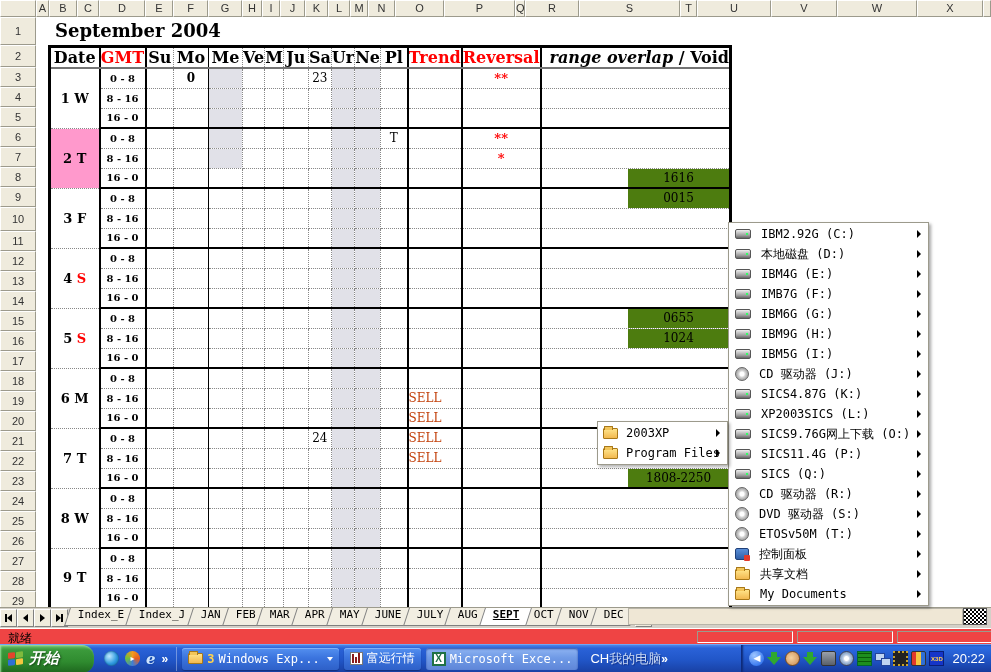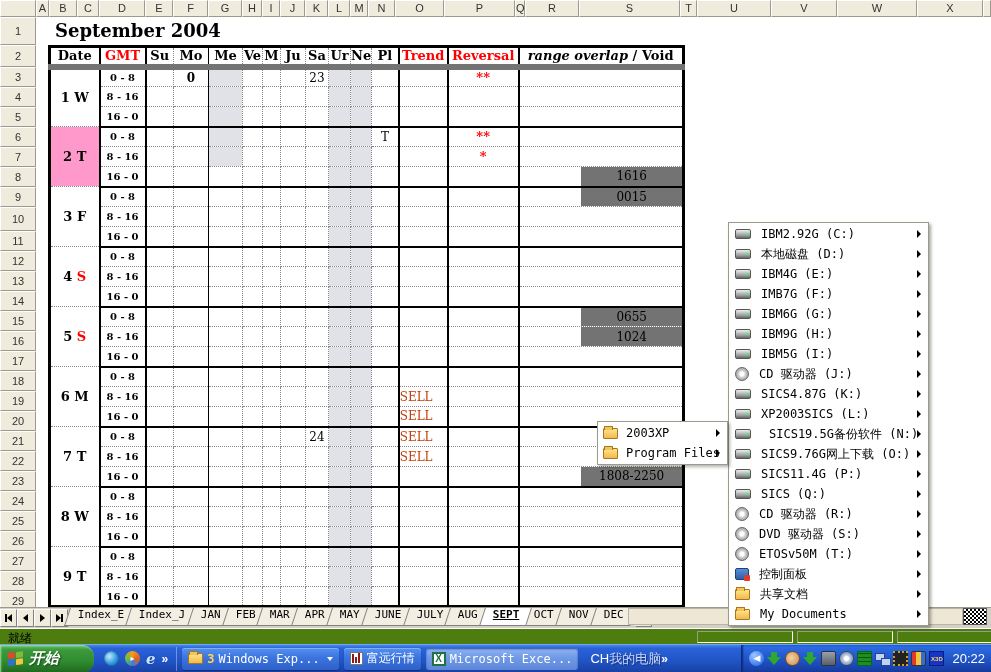--- a/index.html
+++ b/index.html
@@ -19,37 +19,37 @@
     border-top:1px solid #fff; border-left:1px solid #fff;
     font:11px "Liberation Sans", sans-serif; color:#333; text-align:center;
     display:flex; align-items:center; justify-content:center; }
 
   
   #sheet-title { position:absolute; left:55px; top:20px; font:bold 18px "DejaVu Serif", serif; color:#000; }
 
   #caltable { position:absolute; left:48px; top:45px; border-collapse:collapse; table-layout:fixed;
     border:3px solid #000; background:#fff; font-family:"DejaVu Serif", serif; }
   #caltable td { padding:0; height:20px; overflow:hidden; white-space:nowrap; }
-  tr.hdr td { height:21px; border-bottom:6px solid #737373; font-weight:bold; font-size:13px; text-align:center; }
+  tr.hdr td { height:21px; border-bottom:2px solid #737373; font-weight:bold; font-size:16px; text-align:center; }
   tr.slot-mid td { border-bottom:1px dotted #888; }
   tr.slot-end td { border-bottom:2px solid #000; }
   td.c-date { border-right:2px solid #000; text-align:center; font-weight:bold; font-size:13px; }
   td.c-gmt  { border-right:2px solid #000; text-align:center; font-weight:bold; font-size:10px; }
   td.c-su,td.c-me,td.c-ve,td.c-m,td.c-ju,td.c-sa,td.c-ur,td.c-ne { border-right:1px dotted #888; }
   td.c-mo { border-right:1px solid #000; }
   td.c-pl { border-right:2px solid #000; }
   td.c-trend { border-right:2px solid #000; }
   td.c-rev { border-right:2px solid #000; }
   td.planet { text-align:center; font-size:12px; }
   td.gray { background:#E1E1E8; }
   td.pink { background:#FF99CC; }
   td.trendcell { color:#c2410c; font-size:12px; padding-left:4px; }
   td.revcell { color:#f00; font-weight:bold; font-size:13px; text-align:center; }
   td.rangecell { position:relative; }
-  .cyanbox { position:absolute; right:0; top:0; bottom:0; width:101px; background:#737373;
+  .cyanbox { position:absolute; right:0; top:0; bottom:0; width:101px; background:#4d7c0f;
     display:flex; align-items:center; justify-content:center; font-size:12px; color:#000; }
   .dow-red { color:#f00; }
   .hdr-red { color:#f00; }
   .rangehdr { text-align:left !important; padding-left:8px !important; }
   .rangehdr i { font-style:italic; }
 
   
   #tabbar { position:absolute; left:0; top:607px; width:991px; height:21px; background:#D4D0C8;
     border-top:1px solid #9C9A8C; display:flex; align-items:flex-start; }
   .navbtn { width:17px; height:18px; background:#EFEBDD; border:1px solid;
@@ -63,21 +63,21 @@
     transform:skewX(-18deg); margin-left:-5px; font:11px "DejaVu Sans Mono", monospace; color:#000; }
   .tab span { display:inline-block; transform:skewX(18deg); }
   .tab.active { background:#fff; font-weight:bold; z-index:3; position:relative; }
   .tab.active span { text-decoration:underline; }
   #tab-scroll-left { margin-left:2px; }
   #tabtrack { position:absolute; left:628px; top:608px; width:335px; height:17px; background:#EFE7D5; border:1px solid #B8B4A8; }
   #hatch { position:absolute; left:963px; top:608px; width:24px; height:17px;
     background:repeating-conic-gradient(#000 0 25%, #fff 0 50%) 0 0/4px 4px; border:1px solid #555; }
 
   
-  #statusbar { position:absolute; left:0; top:628px; width:991px; height:16px; background:#4d7c0f;
+  #statusbar { position:absolute; left:0; top:628px; width:991px; height:16px; background:#ef4444;
     border-top:1px solid #fff; font:12px "DejaVu Sans Mono", monospace; color:#000; }
   #statusbar .msg { position:absolute; left:8px; top:1px; }
   .spanel { position:absolute; top:2px; height:12px; width:96px; border:1px solid; border-color:#9C9A8C #fff #fff #9C9A8C; }
 
   
   #taskbar { position:absolute; left:0; top:644px; width:991px; height:28px;
     background:linear-gradient(#4A86E8 0%, #2A62D8 12%, #2156C8 55%, #1941A5 100%);
     border-top:1px solid #6FA5F5; display:flex; align-items:center; z-index:5; }
   #startbtn { width:94px; height:28px; border-radius:0 12px 12px 0;
     background:linear-gradient(#6CBF6C 0%, #3B9A3B 18%, #2F8B2F 60%, #1E661E 100%);
@@ -860,25 +860,20 @@
       <div class="mitem">
         <span class="ico-drive"></span>
         <span class="mlabel">SICS4.87G (K:)</span>
         <span class="marrow"></span>
       </div>
       <div class="mitem">
         <span class="ico-drive"></span>
         <span class="mlabel">XP2003SICS (L:)</span>
         <span class="marrow"></span>
       </div>
-      <div class="mitem indent">
-        <span class="ico-drive"></span>
-        <span class="mlabel">SICS19.5G备份软件 (N:)</span>
-        <span class="marrow"></span>
-      </div>
       <div class="mitem">
         <span class="ico-drive"></span>
         <span class="mlabel">SICS9.76G网上下载 (O:)</span>
         <span class="marrow"></span>
       </div>
       <div class="mitem">
         <span class="ico-drive"></span>
         <span class="mlabel">SICS11.4G (P:)</span>
         <span class="marrow"></span>
       </div>

